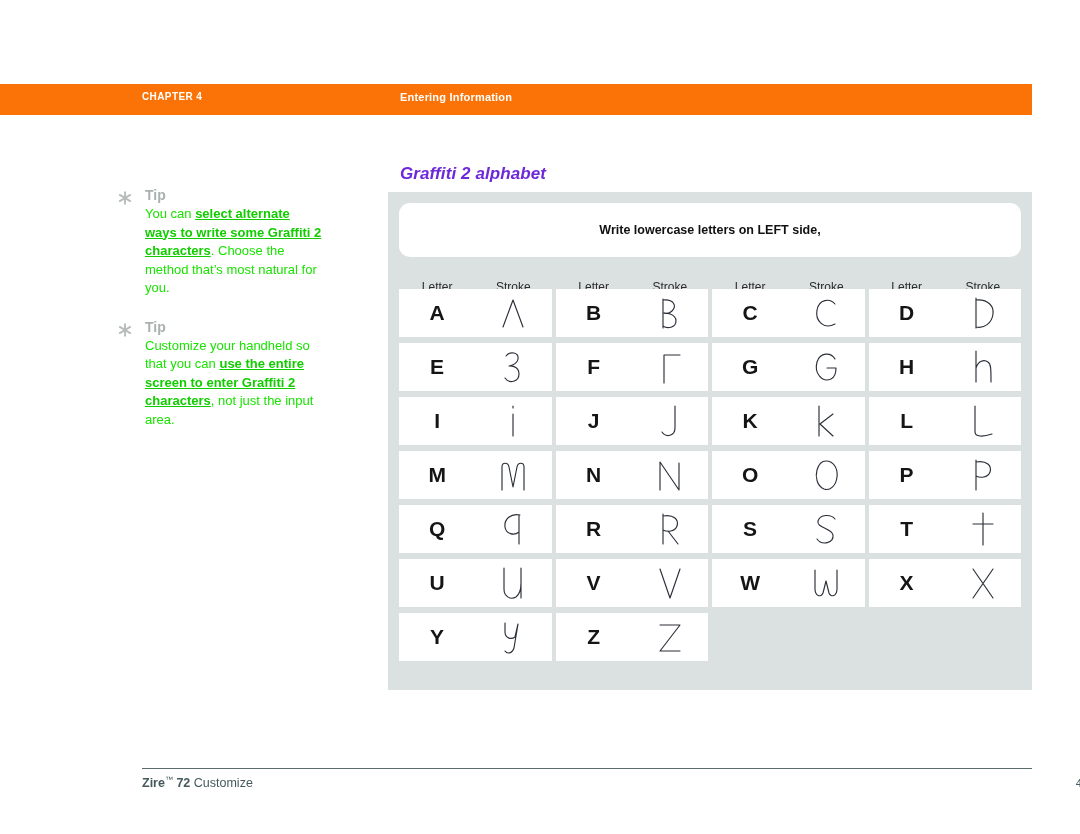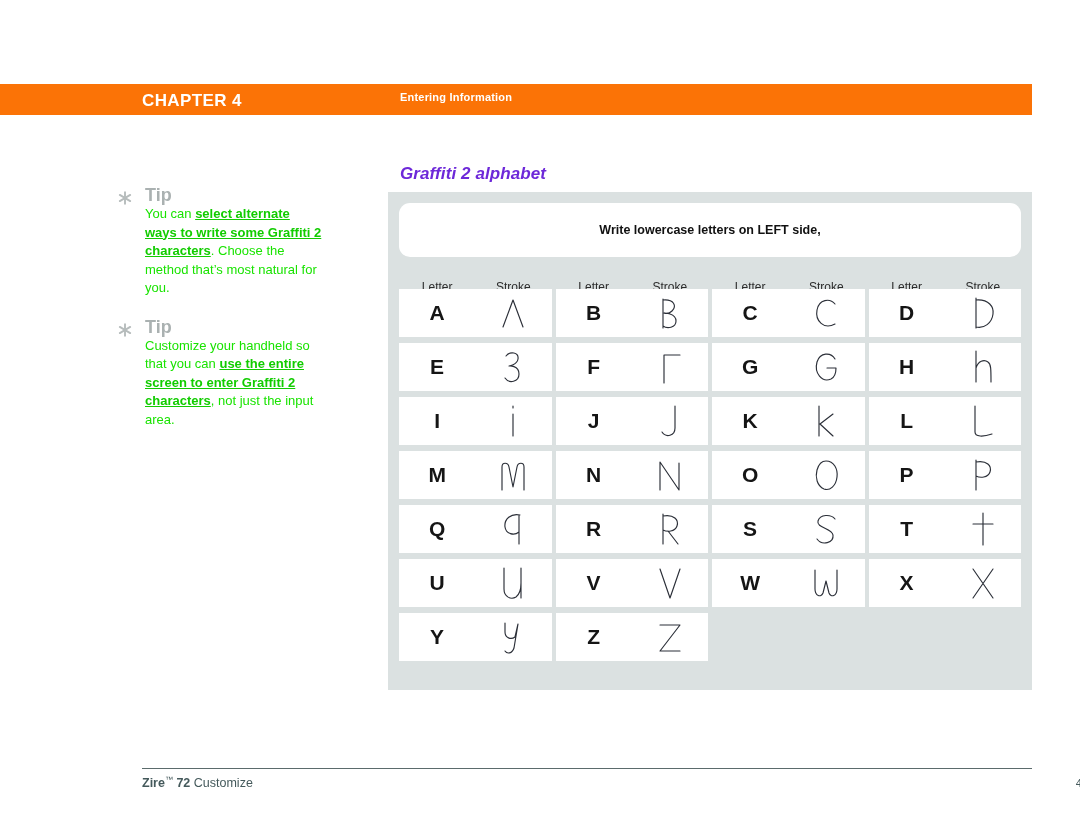--- a/index.html
+++ b/index.html
@@ -21,21 +21,21 @@
     left: 0;
     top: 84px;
     width: 1032px;
     height: 31px;
     background: #fb7306;
   }
   .chapter-label {
     position: absolute;
     left: 142px;
     top: 7px;
-    font-size: 17px;
+    font-size: 10px;
     font-weight: bold;
     letter-spacing: 0.4px;
     color: #ffffff;
   }
   .chapter-section {
     position: absolute;
     left: 400px;
     top: 7px;
     font-size: 11px;
     font-weight: bold;
@@ -54,21 +54,21 @@
   .tip-icon {
     position: absolute;
     left: 0;
     top: 3px;
     width: 14px;
     height: 14px;
     color: #b6bcbc;
   }
   .tip-body { margin-left: 27px; }
   .tip-title {
-    font-size: 18px;
+    font-size: 14px;
     font-weight: bold;
     color: #aab1b1;
     line-height: 15px;
     margin-bottom: 2px;
   }
   .tip-text {
     font-size: 13px;
     line-height: 18.5px;
     color: #19e300;
   }

